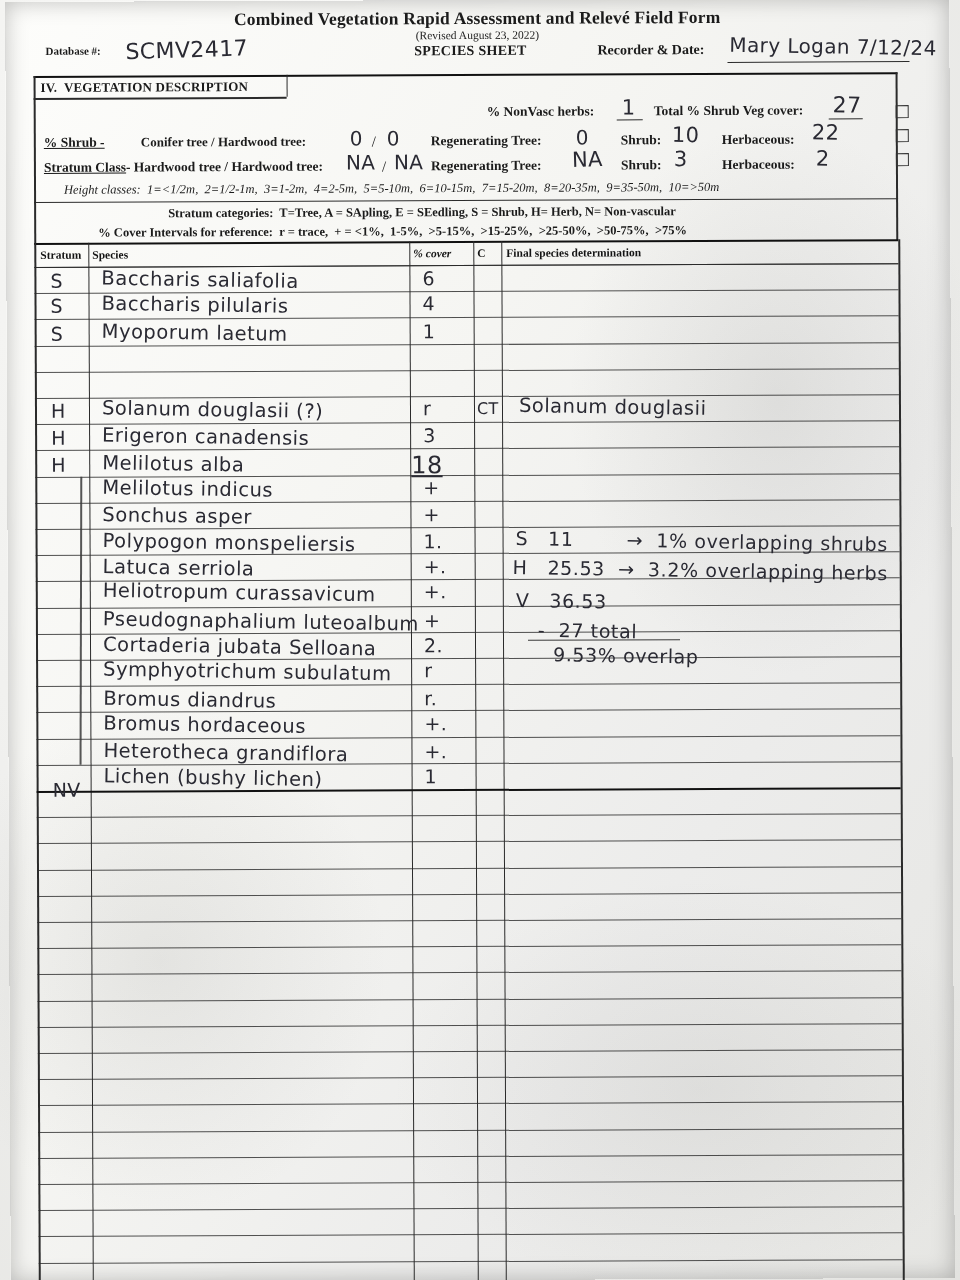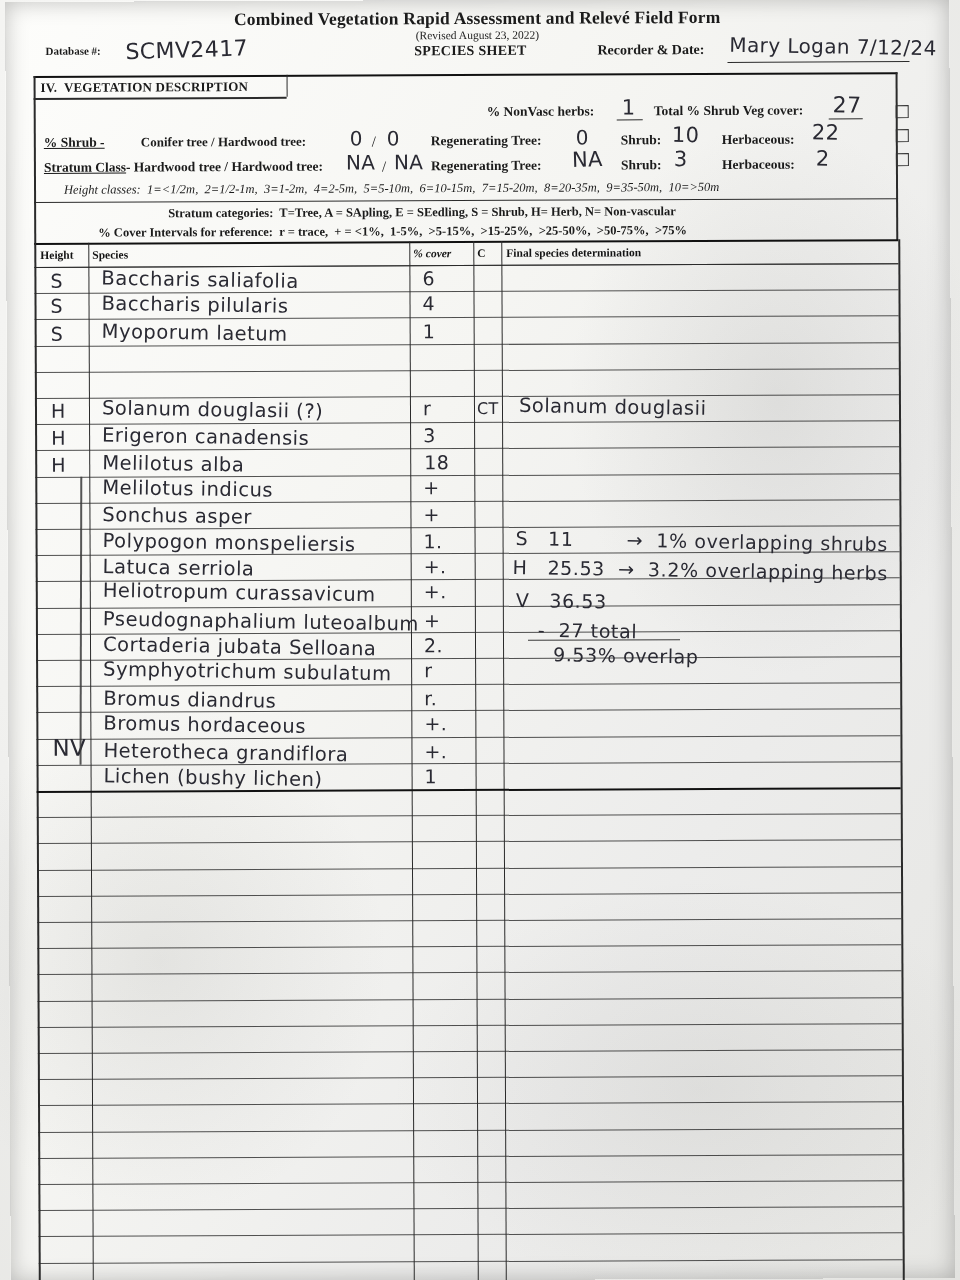--- a/index.html
+++ b/index.html
@@ -158,21 +158,21 @@
 
     <div class="t i" style="left:58px;top:181px;font-size:12.5px;">Height classes:  1=&lt;1/2m,  2=1/2-1m,  3=1-2m,  4=2-5m,  5=5-10m,  6=10-15m,  7=15-20m,  8=20-35m,  9=35-50m,  10=&gt;50m</div>
     <div class="ln hline" style="left:28px;top:200px;width:864px;height:1px;"></div>
 
     <div class="t b" style="left:162px;top:205px;font-size:12.5px;">Stratum categories:  T=Tree, A = SApling, E = SEedling, S = Shrub, H= Herb, N= Non-vascular</div>
     <div class="t b" style="left:92px;top:224px;font-size:12.5px;">% Cover Intervals for reference:  r = trace,  + = &lt;1%,  1-5%,  &gt;5-15%,  &gt;15-25%,  &gt;25-50%,  &gt;50-75%,  &gt;75%</div>
 
     <div id="table-root">
         <div class="ln hline thick" style="left:28px;top:241px;width:864px;height:2px;"></div>
         <div class="ln hline" style="left:28px;top:265px;width:864px;height:1.4px;"></div>
-        <div class="cellhdr" style="left:34px;top:247px;">Height</div>
+        <div class="cellhdr" style="left:34px;top:247px;">Stratum</div>
         <div class="cellhdr" style="left:86px;top:247px;">Species</div>
         <div class="cellhdr" style="left:407px;top:247px;font-style:italic;">% cover</div>
         <div class="cellhdr" style="left:471px;top:247px;">C</div>
         <div class="cellhdr" style="left:500px;top:247px;">Final species determination</div>
         <div class="ln vline" style="left:28px;top:241px;width:1.5px;height:1124.3999999999999px;"></div>
         <div class="ln vline" style="left:82px;top:241px;width:1px;height:1124.3999999999999px;"></div>
         <div class="ln vline" style="left:403px;top:241px;width:1px;height:1124.3999999999999px;"></div>
         <div class="ln vline" style="left:467px;top:241px;width:1px;height:1124.3999999999999px;"></div>
         <div class="ln vline" style="left:495px;top:241px;width:1px;height:1124.3999999999999px;"></div>
         <div class="ln vline" style="left:892px;top:241px;width:1.5px;height:1124.3999999999999px;"></div>
@@ -227,21 +227,21 @@
         <div class="hw" style="left:44px;top:398px;font-size:19px;">H</div>
         <div class="hw slant3" style="left:95px;top:397px;font-size:19.5px;letter-spacing:0.5px;">Solanum douglasii (?)</div>
         <div class="hw" style="left:416px;top:397px;font-size:19px;">r</div>
         <div class="hw" style="left:470px;top:399px;font-size:16px;">CT</div>
         <div class="hw slant3" style="left:512px;top:396px;font-size:19.5px;letter-spacing:0.5px;">Solanum douglasii</div>
         <div class="hw" style="left:44px;top:425.2px;font-size:19px;">H</div>
         <div class="hw slant3" style="left:95px;top:424.2px;font-size:19.5px;letter-spacing:0.5px;">Erigeron canadensis</div>
         <div class="hw" style="left:416px;top:424.2px;font-size:19px;">3</div>
         <div class="hw" style="left:44px;top:452.4px;font-size:19px;">H</div>
         <div class="hw slant3" style="left:95px;top:451.4px;font-size:19.5px;letter-spacing:0.5px;">Melilotus alba</div>
-        <div class="hw" style="left:417px;top:451.4px;font-size:19px;">18</div>
+        <div class="hw" style="left:404px;top:451.4px;font-size:24px;text-decoration:underline;">18</div>
         <div class="hw slant3" style="left:95px;top:475.6px;font-size:19.5px;letter-spacing:0.5px;">Melilotus indicus</div>
         <div class="hw" style="left:416px;top:475.6px;font-size:19px;">+</div>
         <div class="hw slant3" style="left:95px;top:502.79999999999995px;font-size:19.5px;letter-spacing:0.5px;">Sonchus asper</div>
         <div class="hw" style="left:416px;top:502.79999999999995px;font-size:19px;">+</div>
         <div class="hw slant3" style="left:95px;top:530px;font-size:19.5px;letter-spacing:0.5px;">Polypogon monspeliersis</div>
         <div class="hw" style="left:416px;top:530px;font-size:19px;">1.</div>
         <div class="hw slant3" style="left:95px;top:555.2px;font-size:19.5px;letter-spacing:0.5px;">Latuca serriola</div>
         <div class="hw" style="left:416px;top:555.2px;font-size:19px;">+.</div>
         <div class="hw slant3" style="left:95px;top:580.4px;font-size:19.5px;letter-spacing:0.5px;">Heliotropum curassavicum</div>
         <div class="hw" style="left:416px;top:580.4px;font-size:19px;">+.</div>
@@ -250,21 +250,21 @@
         <div class="hw slant3" style="left:95px;top:633.8px;font-size:19.5px;letter-spacing:0.5px;">Cortaderia jubata Selloana</div>
         <div class="hw" style="left:416px;top:633.8px;font-size:19px;">2.</div>
         <div class="hw slant3" style="left:95px;top:659px;font-size:19.5px;letter-spacing:0.5px;">Symphyotrichum subulatum</div>
         <div class="hw" style="left:416px;top:659px;font-size:19px;">r</div>
         <div class="hw slant3" style="left:95px;top:687.2px;font-size:19.5px;letter-spacing:0.5px;">Bromus diandrus</div>
         <div class="hw" style="left:416px;top:687.2px;font-size:19px;">r.</div>
         <div class="hw slant3" style="left:95px;top:712.4px;font-size:19.5px;letter-spacing:0.5px;">Bromus hordaceous</div>
         <div class="hw" style="left:416px;top:712.4px;font-size:19px;">+.</div>
         <div class="hw slant3" style="left:95px;top:739.5999999999999px;font-size:19.5px;letter-spacing:0.5px;">Heterotheca grandiflora</div>
         <div class="hw" style="left:416px;top:739.5999999999999px;font-size:19px;">+.</div>
-        <div class="hw" style="left:44px;top:733px;font-size:23px;text-align:right;">NV</div>
+        <div class="hw" style="left:44px;top:777px;font-size:19px;text-align:right;">NV</div>
         <div class="hw slant3" style="left:95px;top:764.8px;font-size:19.5px;letter-spacing:0.5px;">Lichen (bushy lichen)</div>
         <div class="hw" style="left:416px;top:764.8px;font-size:19px;">1</div>
         <div class="ln vline" style="left:72px;top:474.6px;width:1.6px;height:288.19999999999993px;background:#3a3a3a;opacity:.85;transform:rotate(0.4deg);"></div>
       </div>
 
     <div class="hw slant3" style="left:508px;top:531px;font-size:19px;letter-spacing:0.6px;">S   11        →  1% overlapping shrubs</div>
     <div class="hw slant3" style="left:505px;top:560px;font-size:19px;letter-spacing:0.6px;">H   25.53  →  3.2% overlapping herbs</div>
     <div class="hw slant3" style="left:508px;top:590px;font-size:19px;letter-spacing:0.6px;">V   36.53</div>
     <div class="hw slant3" style="left:530px;top:620px;font-size:19px;letter-spacing:0.6px;">-  27 total</div>
     <div class="hw slant3" style="left:545px;top:645px;font-size:19px;letter-spacing:0.6px;">9.53% overlap</div>

